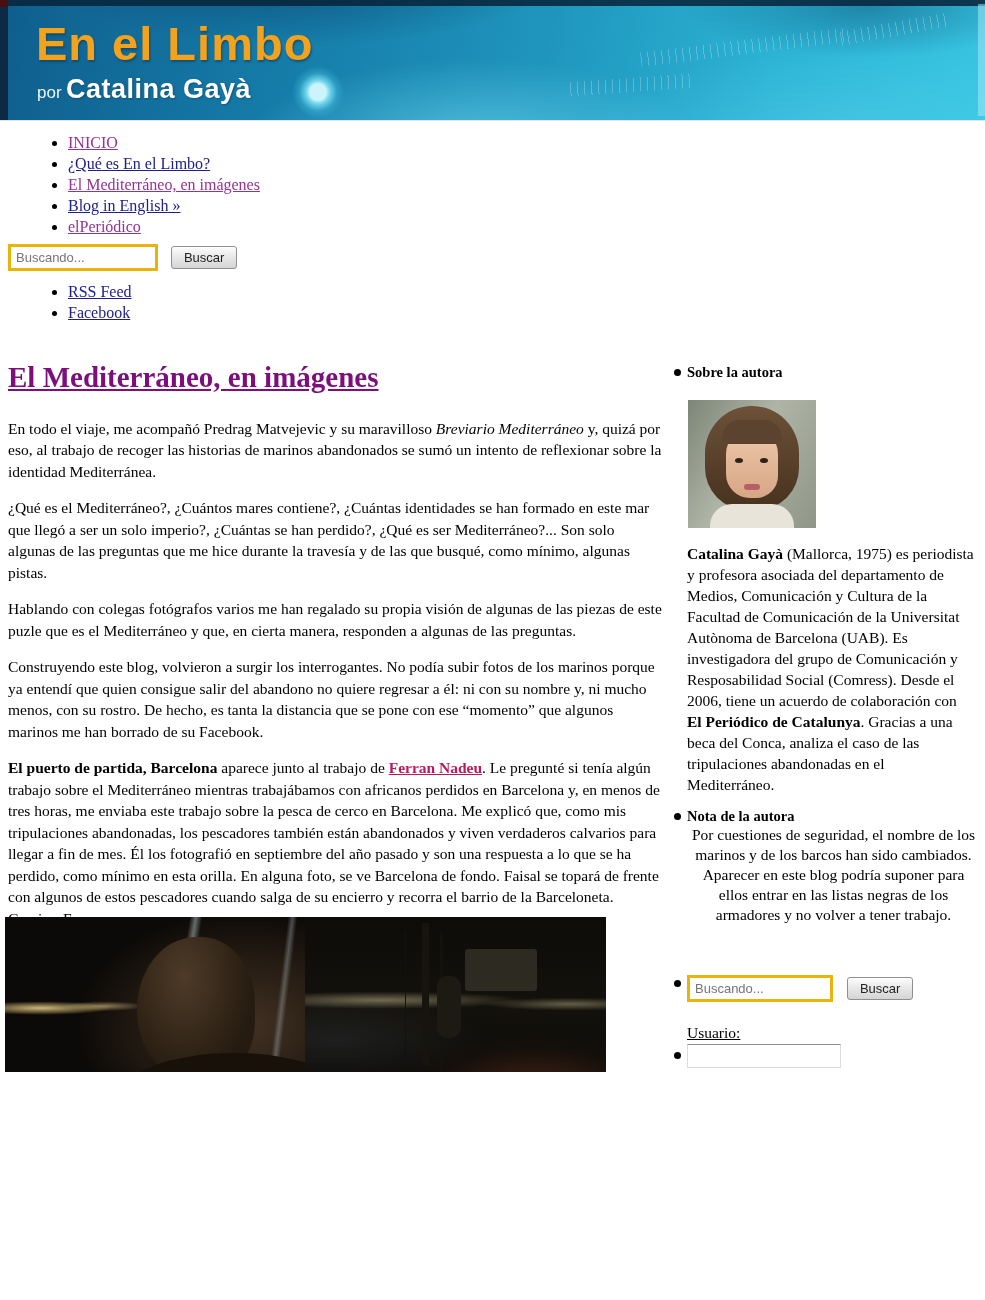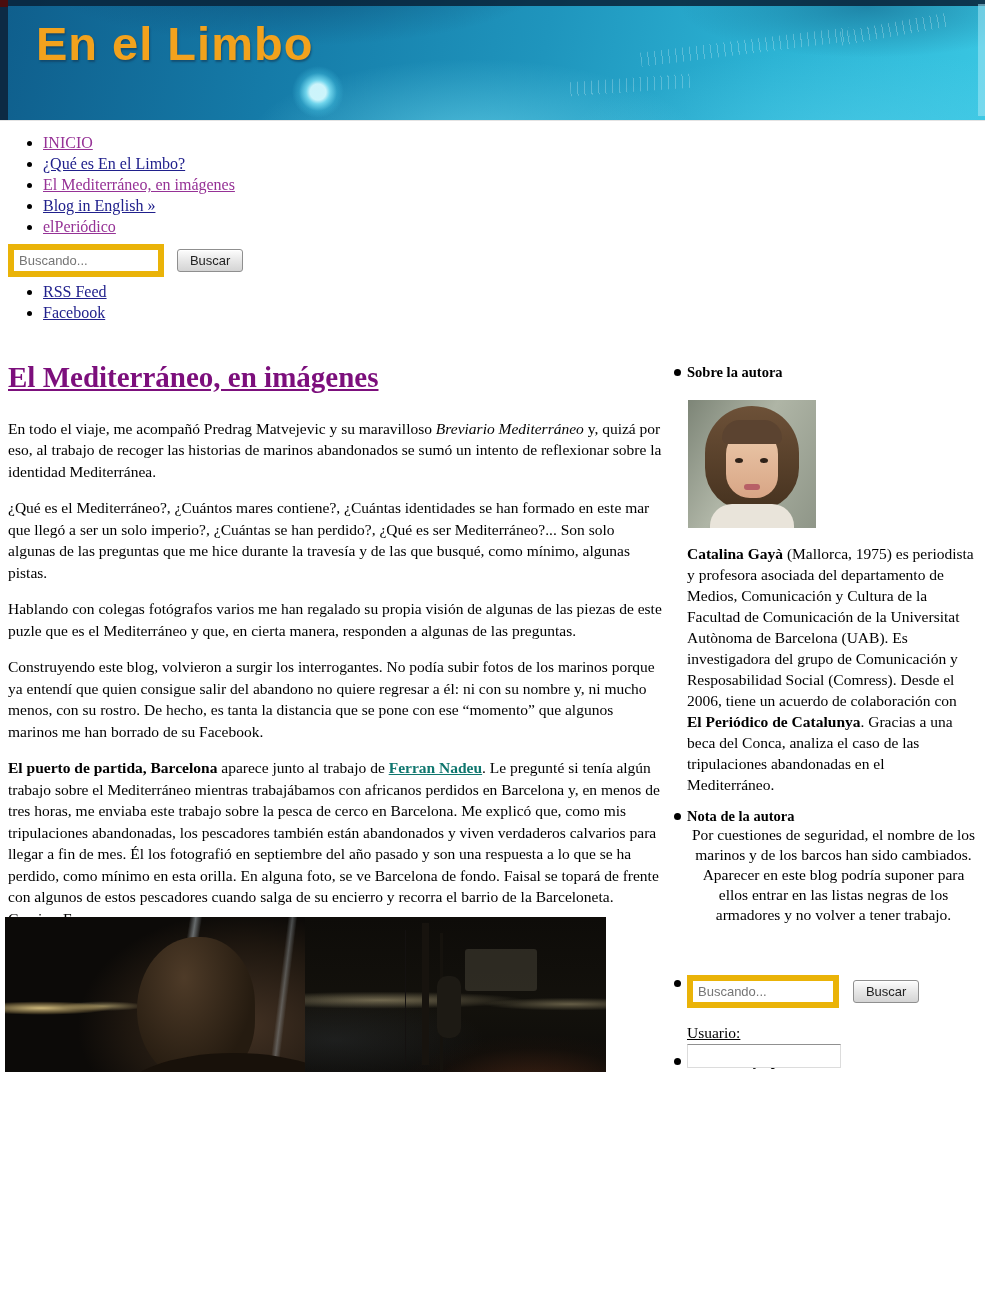--- a/index.html
+++ b/index.html
@@ -27,39 +27,39 @@
   .ticks.t1{left:640px;top:40px;width:210px;transform:rotate(-7deg);}
   .ticks.t2{left:570px;top:78px;width:120px;transform:rotate(-4deg);}
   .ticks.t3{left:840px;top:22px;width:110px;transform:rotate(-10deg);}
   .banner-title{position:absolute;left:36px;top:16px;font-family:"Liberation Sans",sans-serif;
     font-weight:bold;font-size:47px;letter-spacing:1px;color:#f2a21d;text-shadow:1px 2px 2px rgba(18,58,88,.6);}
   .banner-byline{position:absolute;left:37px;top:74px;font-family:"Liberation Sans",sans-serif;color:#fff;white-space:nowrap;}
   .byline-por{font-size:17px;color:#e9f5fb;}
   .byline-name{font-size:27px;font-weight:bold;letter-spacing:.5px;text-shadow:1px 1px 2px rgba(18,58,88,.55);}
 
   
-  .nav-list,.social-list{position:absolute;left:0;margin:0;padding-left:43px;font-size:16px;}
+  .nav-list,.social-list{position:absolute;left:0;margin:0;padding-left:68px;font-size:16px;}
   .nav-list{top:133px;}
   .social-list{top:282px;}
   .nav-list li,.social-list li{margin:0 0 2px 0;line-height:19px;}
 
   .top-search{position:absolute;left:8px;top:244px;}
   .text-input{font-family:"Liberation Sans",sans-serif;font-size:13px;color:#444;
-    border:6px solid #eab308;background:#fff;padding:3px 5px;width:134px;}
+    border:3px solid #eab308;background:#fff;padding:3px 5px;width:134px;}
   .btn{font-family:"Liberation Sans",sans-serif;font-size:13px;color:#222;
     background:linear-gradient(180deg,#fdfdfd,#e9e9e9 45%,#d4d4d4);border:1px solid #8f8f8f;
     border-radius:3px;padding:3px 12px;box-shadow:inset 0 1px 0 #fff;cursor:pointer;}
   .top-search .btn{margin-left:9px;}
 
   
   .article{position:absolute;left:8px;top:362px;width:654px;}
   .article h1{margin:0 0 24px 0;font-size:29px;line-height:1.1;}
   .article h1 a{color:#7c0f7c;}
   .article p{margin:0 0 15px 0;line-height:21.5px;}
-  .inline-link{color:#0f766e;font-weight:bold;}
+  .inline-link{color:#be185d;font-weight:bold;}
 
   
   .collage{position:absolute;left:5px;top:917px;width:601px;height:380px;display:grid;
     grid-template-columns:300px 301px;grid-template-rows:198px 182px;background:#000;overflow:hidden;}
   .ph{position:relative;overflow:hidden;background:#070605;}
   .ph1{background:
       radial-gradient(ellipse 95px 9px at 12% 46%, rgba(255,228,152,.8), rgba(255,218,130,.25) 55%, rgba(0,0,0,0) 75%),
       radial-gradient(ellipse 60px 7px at 33% 45%, rgba(255,232,160,.5), rgba(0,0,0,0) 70%),
       radial-gradient(ellipse 190px 130px at 80% 55%, rgba(84,62,44,.75), rgba(32,24,16,.9) 62%, rgba(0,0,0,0) 88%),
       linear-gradient(#0c0a08,#0c0a08);}
@@ -139,20 +139,24 @@
 
 <div id="page">
 
   <div class="banner">
     <div class="banner-edge"></div>
     <div class="ticks t1"></div>
     <div class="ticks t2"></div>
     <div class="ticks t3"></div>
     <div class="banner-right-strip"></div>
     <div class="banner-title">En el Limbo</div>
+    <div class="banner-byline">
+      <span class="byline-por">por</span>
+      <span class="byline-name">Catalina Gayà</span>
+    </div>
   </div>
 
   <ul class="nav-list">
     <li><a class="lnk-vis">INICIO</a></li>
     <li><a class="lnk-new">¿Qué es En el Limbo?</a></li>
     <li><a class="lnk-vis">El Mediterráneo, en imágenes</a></li>
     <li><a class="lnk-new">Blog in English »</a></li>
     <li><a class="lnk-vis">elPeriódico</a></li>
   </ul>
 

